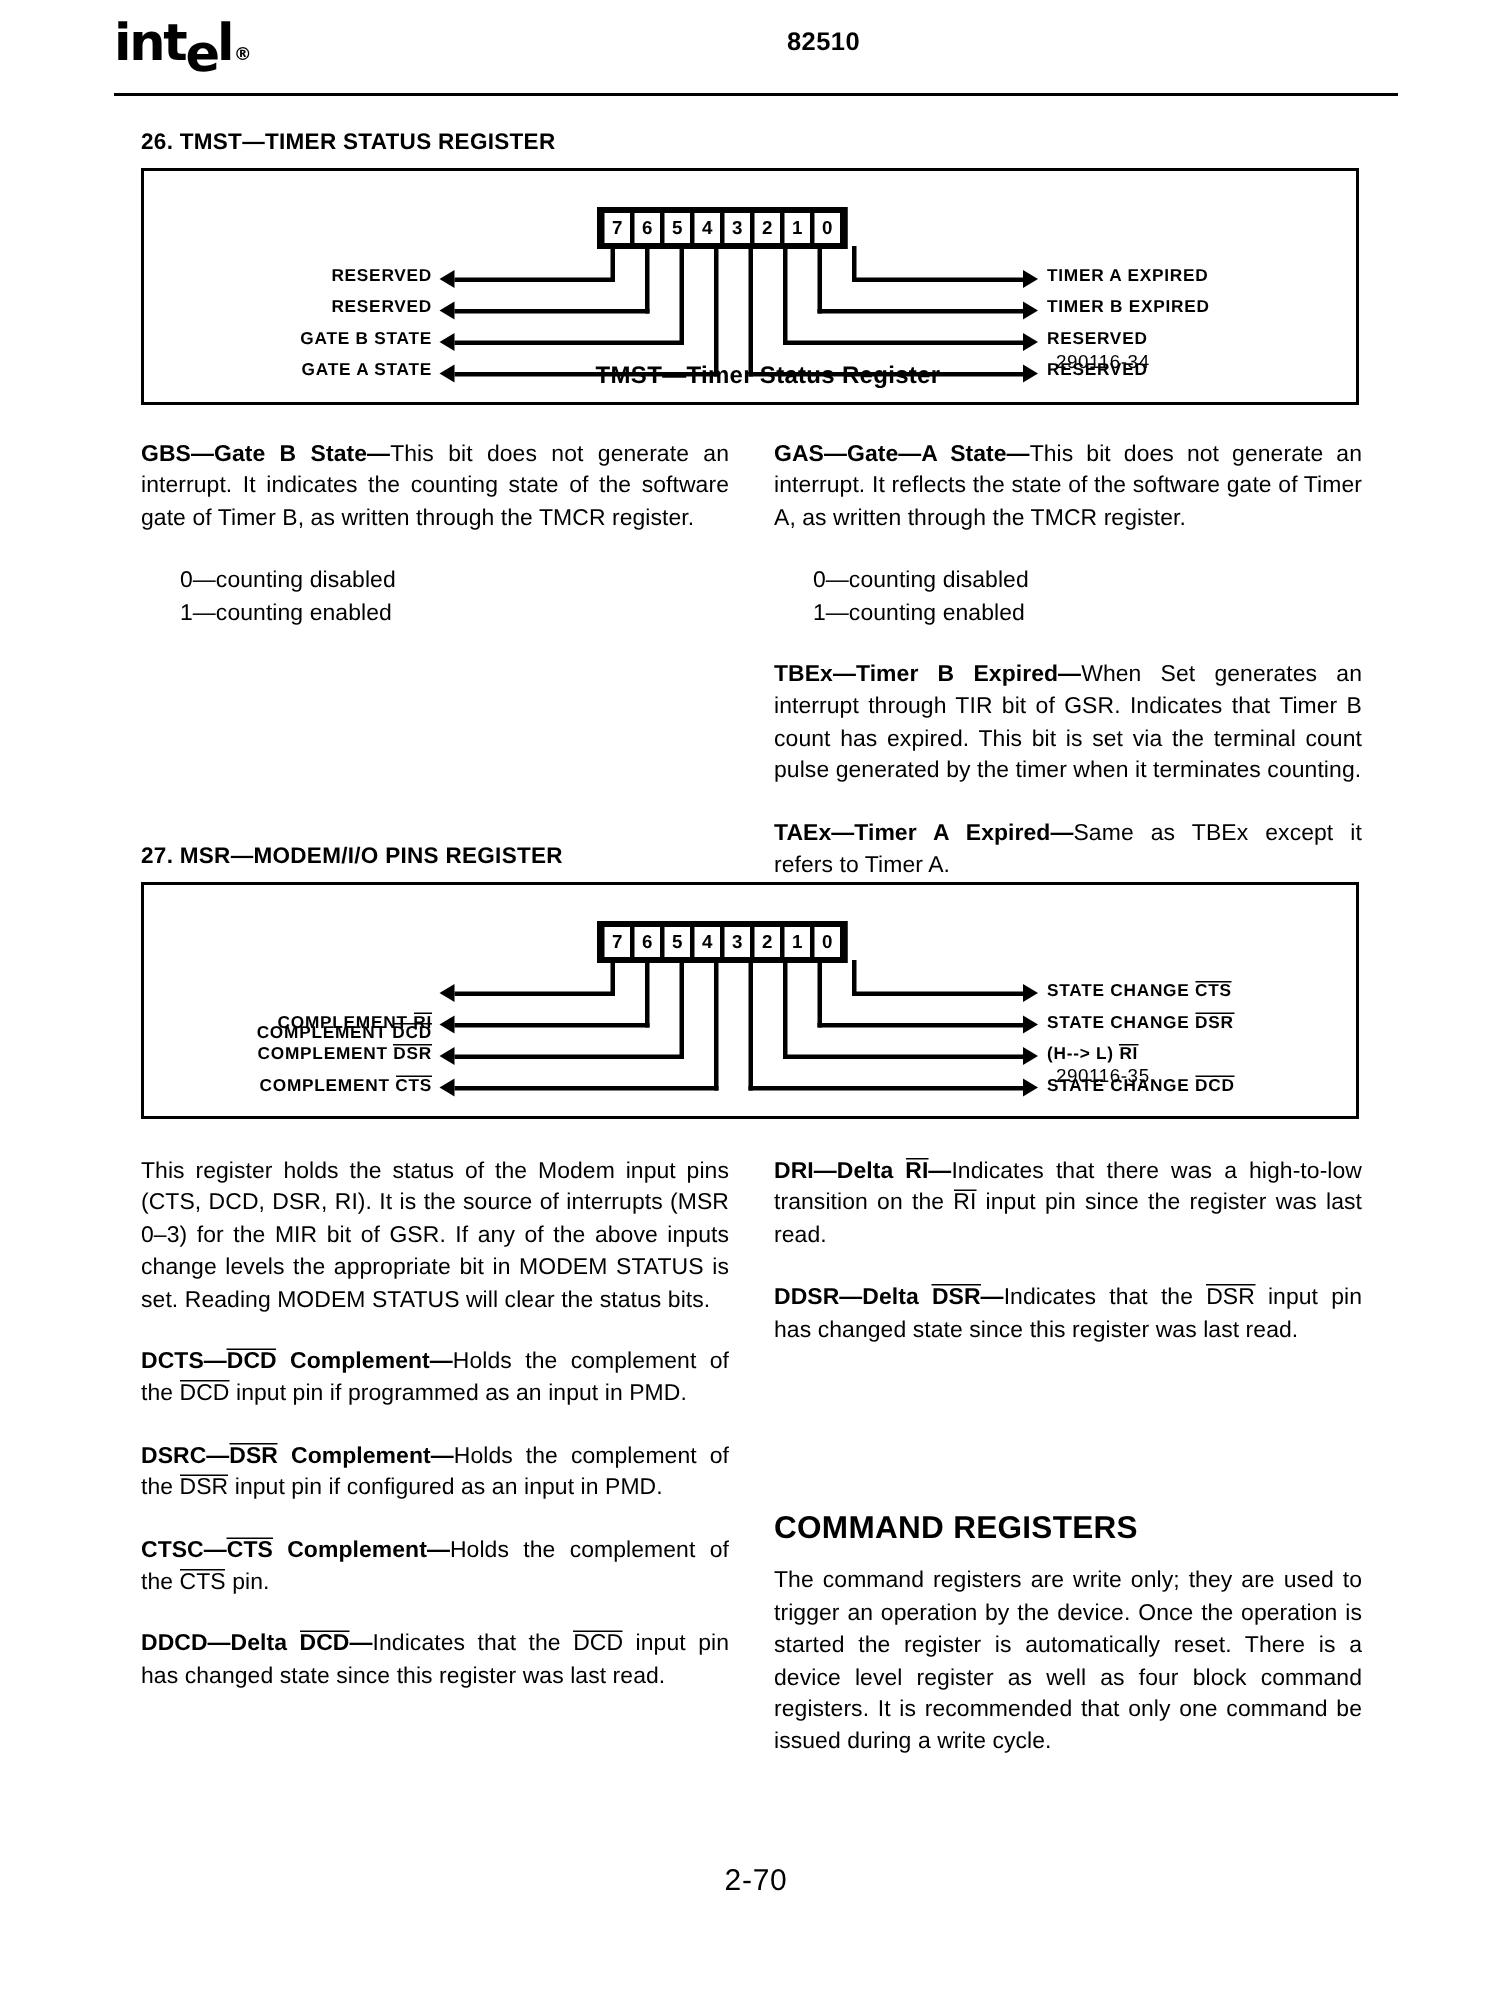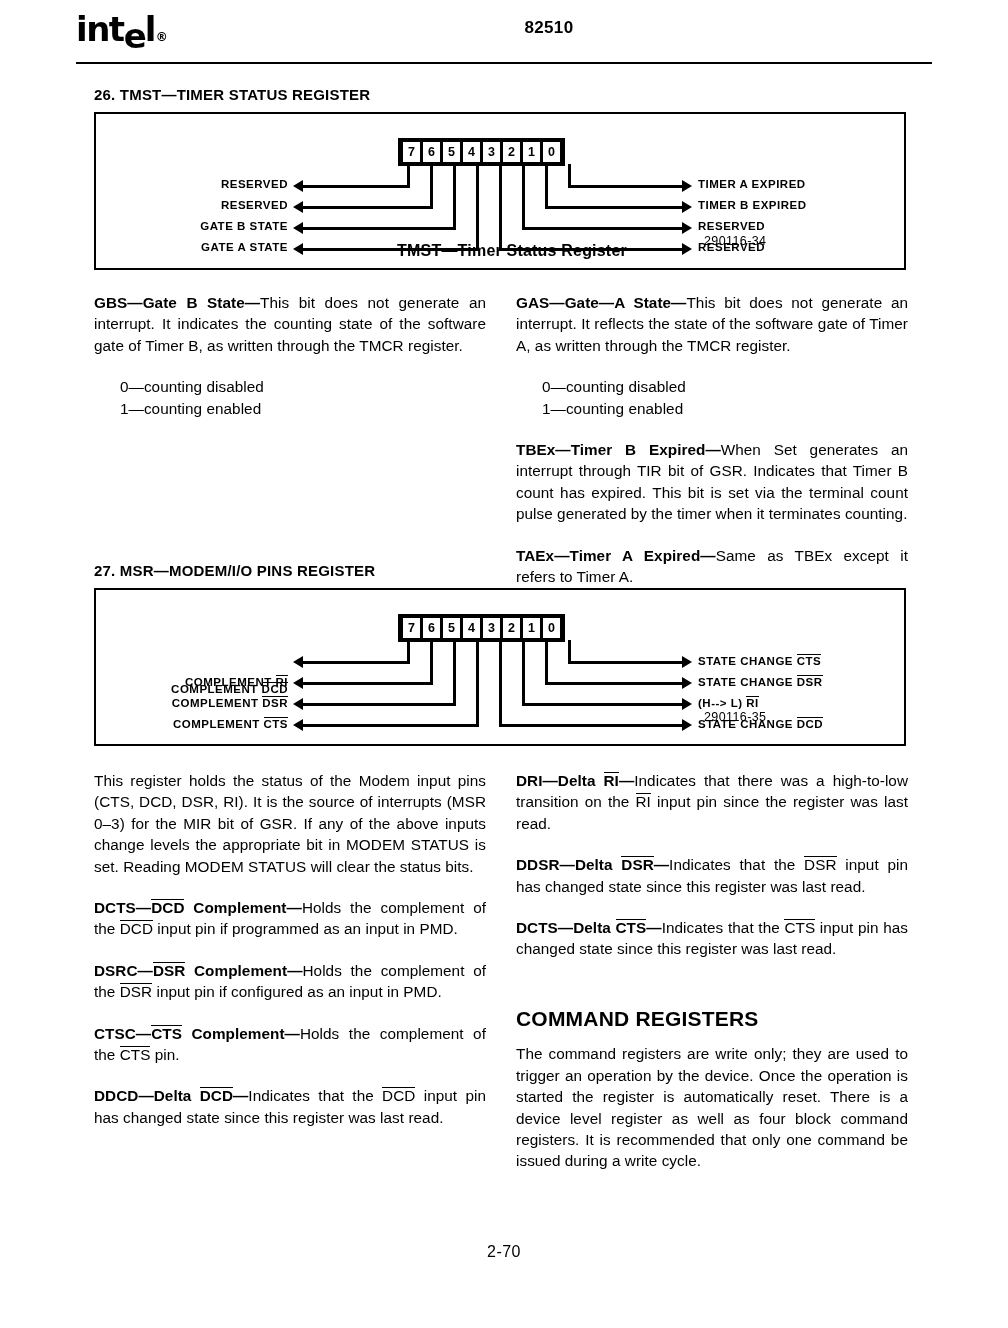--- a/index.html
+++ b/index.html
@@ -189,21 +189,21 @@
     margin: 0 0 14px 0;
     text-align: left;
   }
 
   
   .page-number {
     position: absolute;
     left: 0; top: 1243px;
     width: 1008px;
     text-align: center;
-    font-size: 16px;
+    font-size: 20px;
     letter-spacing: 0.5px;
   }
 </style>
 </head>
 <body>
 
 <div class="page-header">
   <div class="intel-logo"><span>int</span><span class="drop-e">e</span><span>l</span><span class="logo-reg">®</span></div>
   <div class="header-part">82510</div>
   <div class="header-rule"></div>
@@ -361,21 +361,20 @@
   <p><b>CTSC—</b><b class="ovl-t">CTS</b><b> Complement—</b><span>Holds the complement of the </span><span class="ovl-t">CTS</span><span> pin.</span></p>
 
   <p><b>DDCD—Delta </b><b class="ovl-t">DCD</b><b>—</b><span>Indicates that the </span><span class="ovl-t">DCD</span><span> input pin has changed state since this register was last read.</span></p>
 </div>
 
 <div class="col" style="left:516px; top:770px;">
   <p><b>DRI—Delta </b><b class="ovl-t">RI</b><b>—</b><span>Indicates that there was a high-to-low transition on the </span><span class="ovl-t">RI</span><span> input pin since the register was last read.</span></p>
 
   <p><b>DDSR—Delta </b><b class="ovl-t">DSR</b><b>—</b><span>Indicates that the </span><span class="ovl-t">DSR</span><span> input pin has changed state since this register was last read.</span></p>
 
-  <p><b>DCTS—Delta </b><b class="ovl-t">CTS</b><b>—</b><span>Indicates that the </span><span class="ovl-t">CTS</span><span> input pin has changed state since this register was last read.</span></p>
 </div>
 
 <div class="col" style="left:516px; top:1008px;">
   <div class="big-heading">COMMAND REGISTERS</div>
   <p>The command registers are write only; they are used to trigger an operation by the device. Once the operation is started the register is automatically reset. There is a device level register as well as four block command registers. It is recommended that only one command be issued during a write cycle.</p>
 </div>
 
 <div class="page-number">2-70</div>
 
 </body></html>

